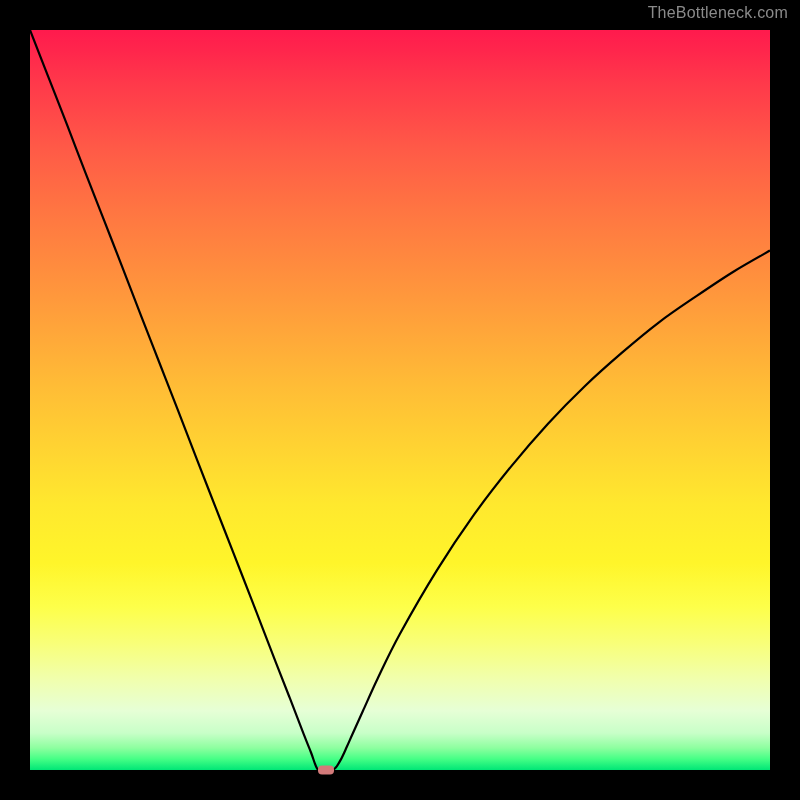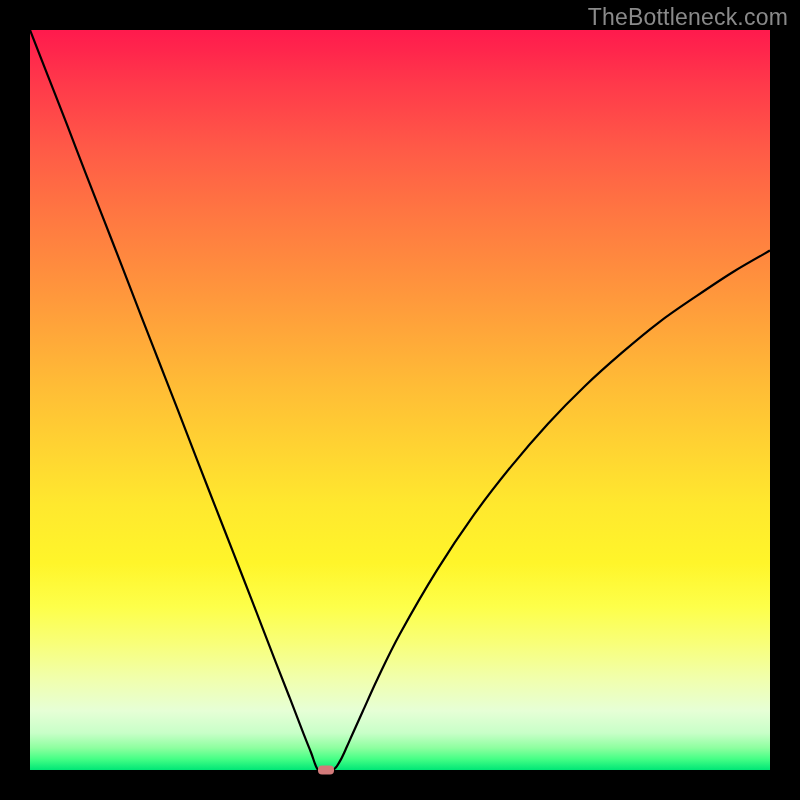--- a/index.html
+++ b/index.html
@@ -42,21 +42,21 @@
       #46ff86 98.5%,
       #00e676 100%
     );
   }
   .watermark {
     position: absolute;
     top: 4px;
     right: 12px;
     color: #8a8a8a;
     font-family: Arial, Helvetica, sans-serif;
-    font-size: 23px;
+    font-size: 16px;
     letter-spacing: 0.2px;
     user-select: none;
   }
   .marker {
     position: absolute;
     width: 16px;
     height: 9px;
     border-radius: 4px;
     background: #d37a7a;
     transform: translate(-50%, -50%);

